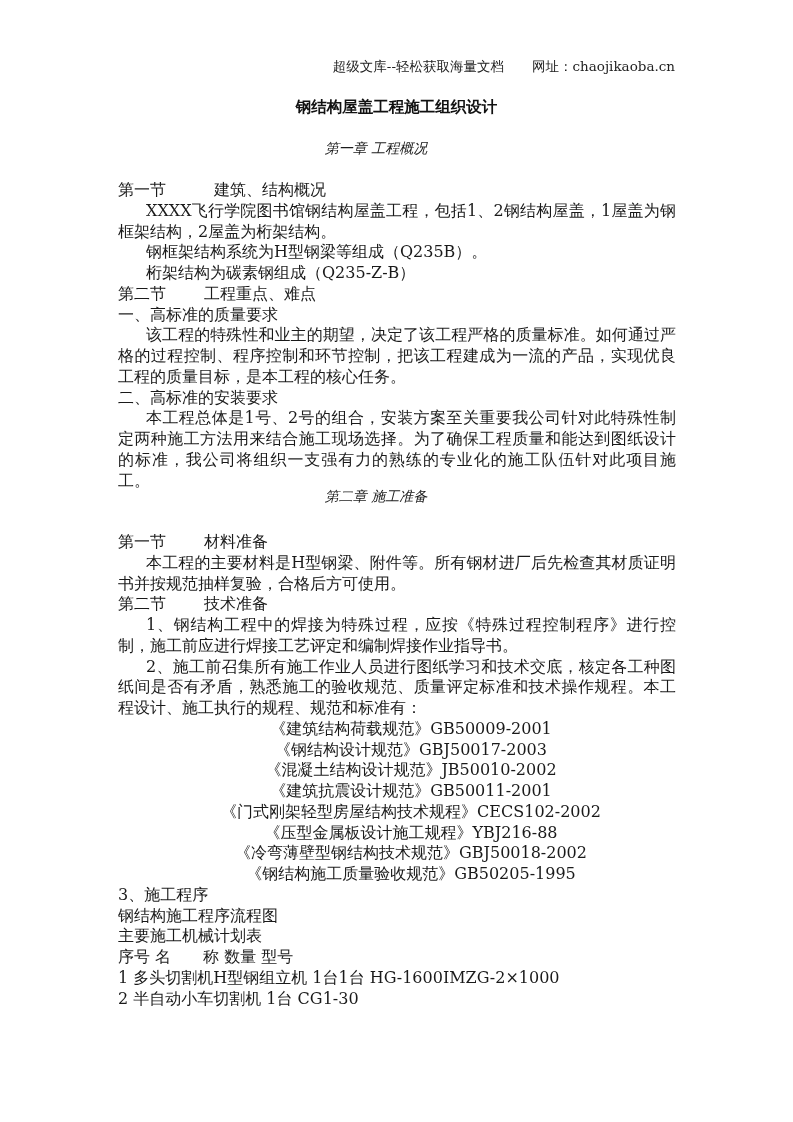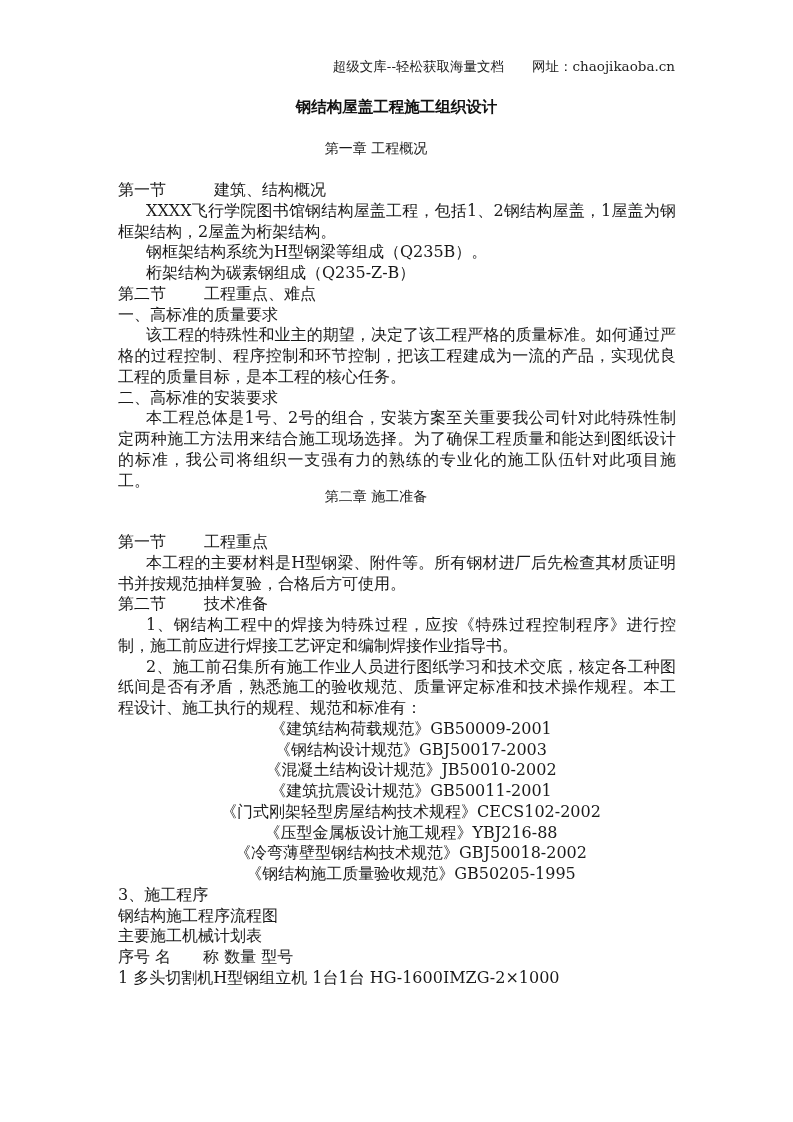--- a/index.html
+++ b/index.html
@@ -2,21 +2,21 @@
 <html><head>
 <meta charset="utf-8">
 <style>
   html, body { margin:0; padding:0; background:#ffffff; }
   body { width:793px; height:1122px; position:relative; overflow:hidden;
          font-family:"DejaVu Serif","Liberation Serif",serif; color:#1a1a1a; }
   .header { position:absolute; top:58px; right:118px; font-size:13.5px; color:#222; white-space:nowrap; }
   .header .url { margin-left:28px; }
   .title { position:absolute; top:97px; left:0; width:793px; text-align:center;
            font-family:"DejaVu Sans","Liberation Sans",sans-serif; font-weight:bold; font-size:15.5px; color:#111; }
-  .chapter { position:absolute; left:0; width:752px; text-align:center; font-size:14px; }
+  .chapter { position:absolute; left:0; width:752px; text-align:center; font-size:14px;font-style:italic; }
   .body { position:absolute; left:118px; width:558px; font-size:16px; line-height:20.75px; }
   .line { white-space:nowrap; height:20.75px; }
   .para { text-align:justify; text-align-last:left; }
   .indent { text-indent:28px; }
   .sec-gap { display:inline-block; width:48px; }
   .sec-gap2 { display:inline-block; width:38px; }
   .std { padding-left:28px; white-space:nowrap; height:20.75px;text-align:center; }
 </style>
 </head>
 <body>
@@ -42,34 +42,35 @@
   <div class="line">一、高标准的质量要求</div>
   <div class="para indent">该工程的特殊性和业主的期望，决定了该工程严格的质量标准。如何通过严格的过程控制、程序控制和环节控制，把该工程建成为一流的产品，实现优良工程的质量目标，是本工程的核心任务。</div>
   <div class="line">二、高标准的安装要求</div>
   <div class="para indent">本工程总体是1号、2号的组合，安装方案至关重要我公司针对此特殊性制定两种施工方法用来结合施工现场选择。为了确保工程质量和能达到图纸设计的标准，我公司将组织一支强有力的熟练的专业化的施工队伍针对此项目施工。</div>
 </div>
 
 <div class="chapter" style="top:488px;">第二章 施工准备</div>
 
 <div class="body" style="top:532px;">
   <div class="line">
-    <span>第一节</span><span class="sec-gap2"></span><span>工程重点</span>
+    <span>第一节</span><span class="sec-gap2"></span><span>材料准备</span>
   </div>
   <div class="para indent">本工程的主要材料是H型钢梁、附件等。所有钢材进厂后先检查其材质证明书并按规范抽样复验，合格后方可使用。</div>
   <div class="line">
     <span>第二节</span><span class="sec-gap2"></span><span>技术准备</span>
   </div>
   <div class="para indent">1、钢结构工程中的焊接为特殊过程，应按《特殊过程控制程序》进行控制，施工前应进行焊接工艺评定和编制焊接作业指导书。</div>
   <div class="para indent">2、施工前召集所有施工作业人员进行图纸学习和技术交底，核定各工种图纸间是否有矛盾，熟悉施工的验收规范、质量评定标准和技术操作规程。本工程设计、施工执行的规程、规范和标准有：</div>
   <div class="std">《建筑结构荷载规范》GB50009-2001</div>
   <div class="std">《钢结构设计规范》GBJ50017-2003</div>
   <div class="std">《混凝土结构设计规范》JB50010-2002</div>
   <div class="std">《建筑抗震设计规范》GB50011-2001</div>
   <div class="std">《门式刚架轻型房屋结构技术规程》CECS102-2002</div>
   <div class="std">《压型金属板设计施工规程》YBJ216-88</div>
   <div class="std">《冷弯薄壁型钢结构技术规范》GBJ50018-2002</div>
   <div class="std">《钢结构施工质量验收规范》GB50205-1995</div>
   <div class="line">3、施工程序</div>
   <div class="line">钢结构施工程序流程图</div>
   <div class="line">主要施工机械计划表</div>
   <div class="line" style="white-space:pre;">序号 名　　称 数量 型号</div>
   <div class="line">1 多头切割机H型钢组立机 1台1台 HG-1600IMZG-2×1000</div>
+  <div class="line">2 半自动小车切割机 1台 CG1-30</div>
 </div>
 
 </body></html>

